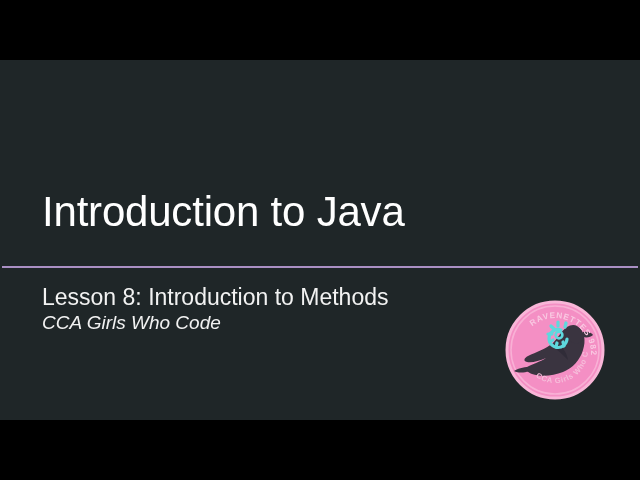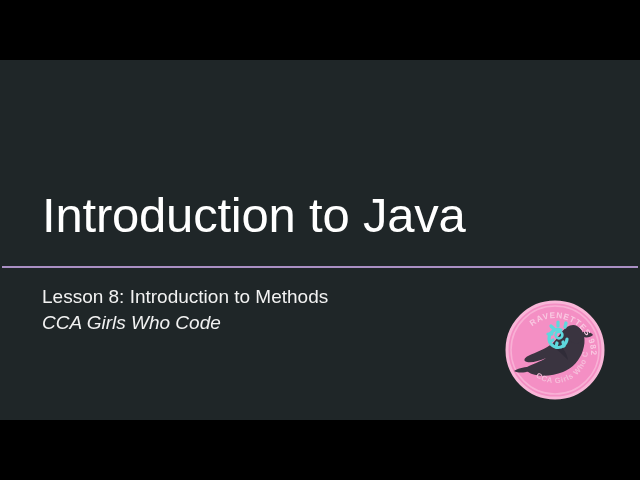--- a/index.html
+++ b/index.html
@@ -38,21 +38,21 @@
     width: 640px;
     height: 360px;
     background: #1f2628;
     overflow: hidden;
   }
 
   #slide-title {
     position: absolute;
     left: 42px;
     top: 131px;
-    font-size: 49px;
+    font-size: 42px;
     font-weight: 300;
     letter-spacing: -0.2px;
     color: #ffffff;
     white-space: nowrap;
     line-height: 1;
   }
 
   #title-divider {
     position: absolute;
     left: 2px;
@@ -61,21 +61,21 @@
     height: 2px;
     background: #a98fc4;
   }
 
   #subtitle-block {
     position: absolute;
     left: 42px;
     top: 224px;
   }
   #subtitle-lesson {
-    font-size: 19px;
+    font-size: 23px;
     font-weight: 400;
     color: #f2f2f2;
     white-space: nowrap;
     line-height: 26px;
   }
   #subtitle-org {
     font-size: 19px;
     font-style: italic;
     font-weight: 400;
     color: #f2f2f2;

